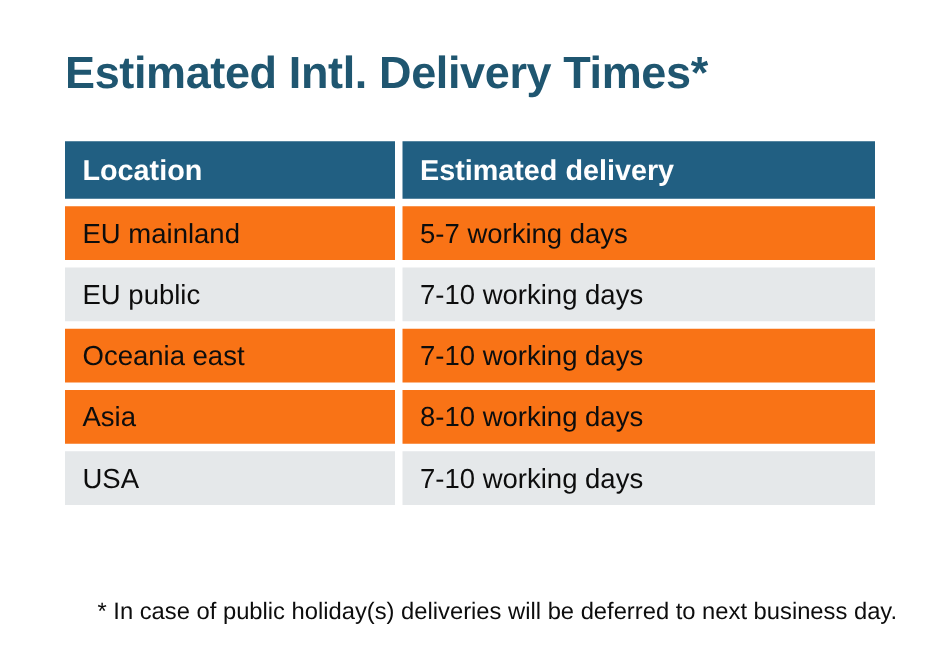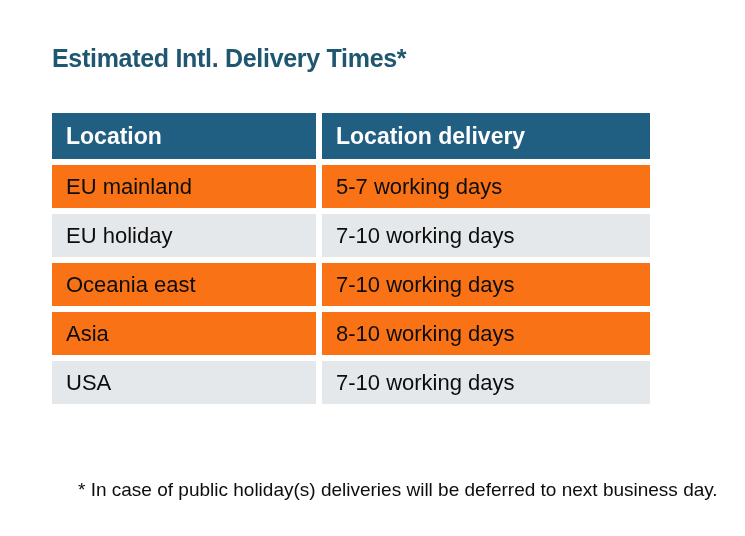--- a/index.html
+++ b/index.html
@@ -20,33 +20,33 @@
     width: 745px;
     height: 536px;
     background: #ffffff;
     box-sizing: border-box;
   }
 
   .page-title {
     position: absolute;
     left: 52px;
     top: 36px;
-    font-size: 25px;
+    font-size: 36px;
     line-height: 44px;
     font-weight: 700;
     letter-spacing: -0.3px;
     color: #1f5670;
     white-space: nowrap;
   }
 
   .delivery-table {
     position: absolute;
     left: 52px;
     top: 113px;
-    width: 598px;
+    width: 648px;
   }
 
   .table-row {
     display: flex;
     width: 100%;
     margin-bottom: 6px;
   }
   .table-row:last-child {
     margin-bottom: 0;
   }
@@ -102,30 +102,30 @@
 <body>
 
 <div class="page">
 
   <div class="page-title">Estimated Intl. Delivery Times*</div>
 
   <div class="delivery-table">
 
     <div class="table-row header-row">
       <div class="cell cell-location">Location</div>
-      <div class="cell cell-delivery">Location delivery</div>
+      <div class="cell cell-delivery">Estimated delivery</div>
     </div>
 
     <div class="table-row row-shade-dark">
       <div class="cell cell-location">EU mainland</div>
       <div class="cell cell-delivery">5-7 working days</div>
     </div>
 
     <div class="table-row row-shade-light">
-      <div class="cell cell-location">EU holiday</div>
+      <div class="cell cell-location">EU public</div>
       <div class="cell cell-delivery">7-10 working days</div>
     </div>
 
     <div class="table-row row-shade-dark">
       <div class="cell cell-location">Oceania east</div>
       <div class="cell cell-delivery">7-10 working days</div>
     </div>
 
 
     <div class="table-row row-shade-dark">

